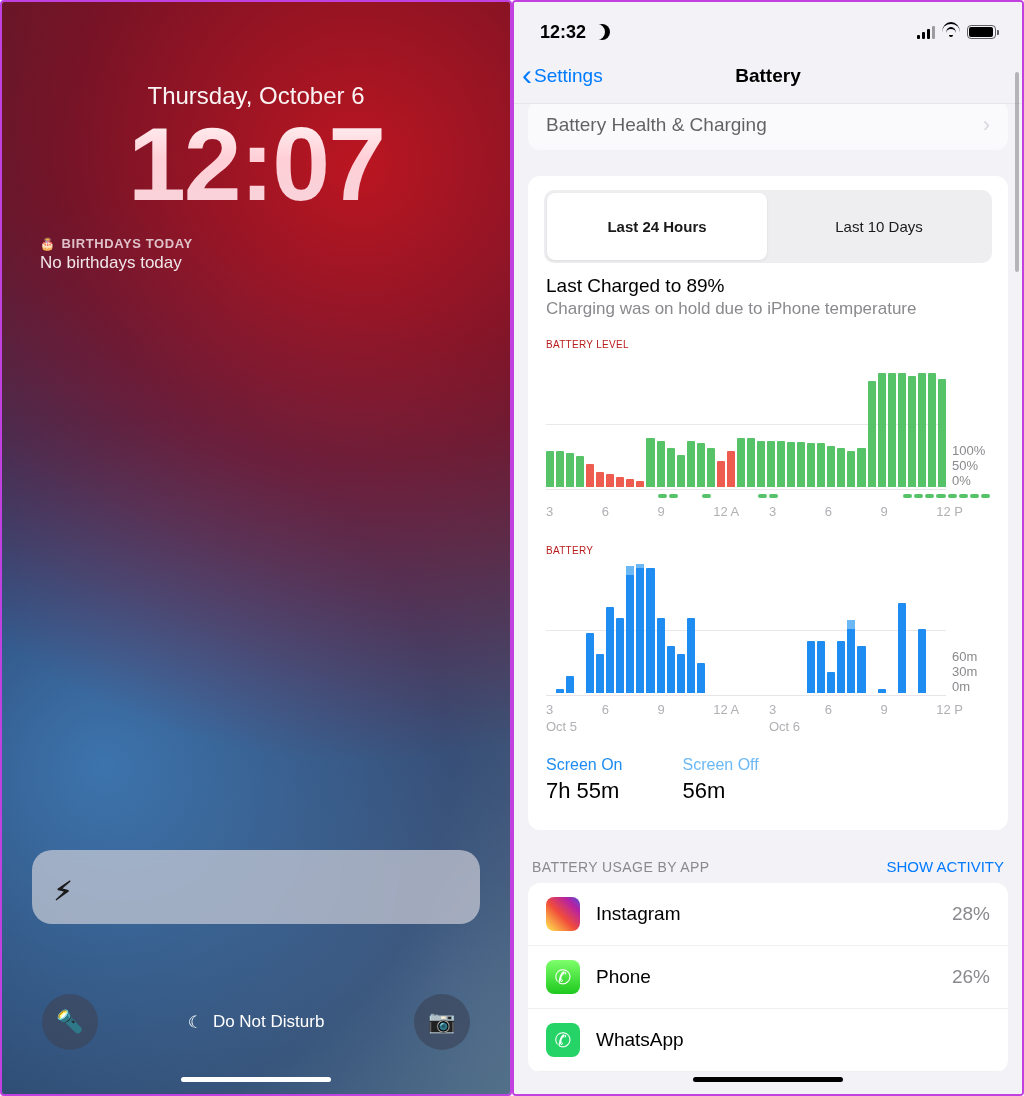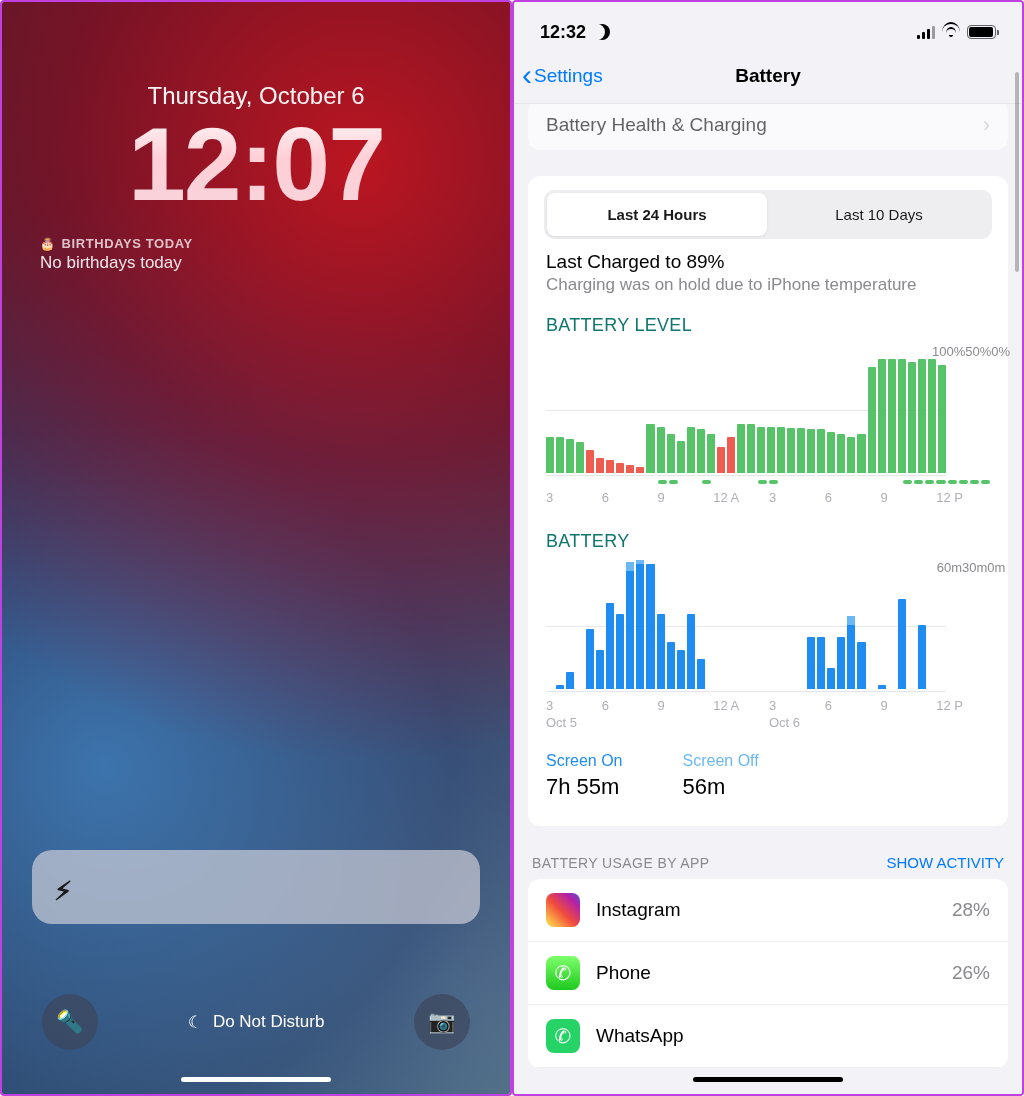--- a/index.html
+++ b/index.html
@@ -117,31 +117,31 @@
   .settings .battery .fill{background:#000;width:95%}
   .nav { height:56px;display:flex;align-items:center;justify-content:center;position:relative;border-bottom:1px solid #e5e5ea}
   .nav .back{position:absolute;left:8px;display:flex;align-items:center;color:#007aff;font-size:19px;gap:2px}
   .nav .back .chevron{font-size:30px;line-height:20px;font-weight:300;margin-top:-2px}
   .nav .title{font-weight:700;font-size:19px}
   .content{overflow-y:auto;height:calc(100% - 102px);padding:0 0 20px}
   .row-group{background:#fff;border-radius:12px;margin:0 14px 26px;overflow:hidden}
   .row-peek{margin-top:-4px;height:50px;display:flex;align-items:center;padding:0 18px;font-size:19px;font-weight:400;justify-content:space-between}
   .row-peek .chev{color:#c7c7cc;font-size:22px;font-weight:300}
   .seg{display:flex;background:#eeeef0;border-radius:10px;margin:0 2px;padding:3px;gap:2px}
-  .seg div{flex:1;text-align:center;padding:13px 0;font-size:15px;font-weight:500;border-radius:8px;color:#1a1a1a}
+  .seg div{flex:1;text-align:center;padding:25px 0;font-size:15px;font-weight:500;border-radius:8px;color:#1a1a1a}
   .seg .active{background:#fff;font-weight:700;box-shadow:0 1px 3px rgba(0,0,0,.08)}
   .card{background:#fff;border-radius:12px;margin:0 14px;padding:14px 14px 20px}
   .card h3{font-size:19px;font-weight:500;margin:12px 4px 2px}
   .card .sub{font-size:17px;color:#8a8a8e;margin:0 4px 20px}
-  .sect-label{font-size:18px;color:#0f766e;letter-spacing:.3px;margin:0 4px 8px}
+  .sect-label{font-size:10px;color:#b91c1c;letter-spacing:.3px;margin:0 4px 8px}
   .chart-wrap{position:relative;height:132px;margin:0 4px 4px;display:flex}
   .chart{flex:1;position:relative;display:flex;align-items:flex-end;gap:2px;padding-bottom:2px;border-bottom:1px solid #e5e5ea}
   .chart .grid{position:absolute;left:0;right:0;background:#e8e8ec;height:1px}
   .chart .grid.g50{top:50%}
-  .yax{width:44px;display:flex;flex-direction:row;justify-content:center;font-size:13px;color:#8a8a8e;padding-left:6px;padding-bottom:2px}
+  .yax{width:44px;display:flex;flex-direction:column;justify-content:flex-end;font-size:13px;color:#8a8a8e;padding-left:6px;padding-bottom:2px}
   .bar{flex:1;background:#57c368;border-radius:1px 1px 0 0;position:relative}
   .bar.low{background:#ee5b4f}
   .bar.charge::before{content:"";position:absolute;top:-132px;bottom:0;left:0;right:0;background:rgba(87,195,104,.18);z-index:-1}
   .xax{display:flex;margin:6px 4px 0;gap:2px;font-size:13px;color:#b0b0b5}
   .xax span{flex:3;text-align:left}
   .dotrow{display:flex;gap:2px;margin:2px 4px 0}
   .dotrow i{flex:1;height:4px}
   .dotrow i.on{background:#57c368;border-radius:2px}
   
   .abar{flex:1;background:#1e8cf0;border-radius:1px 1px 0 0;position:relative}

